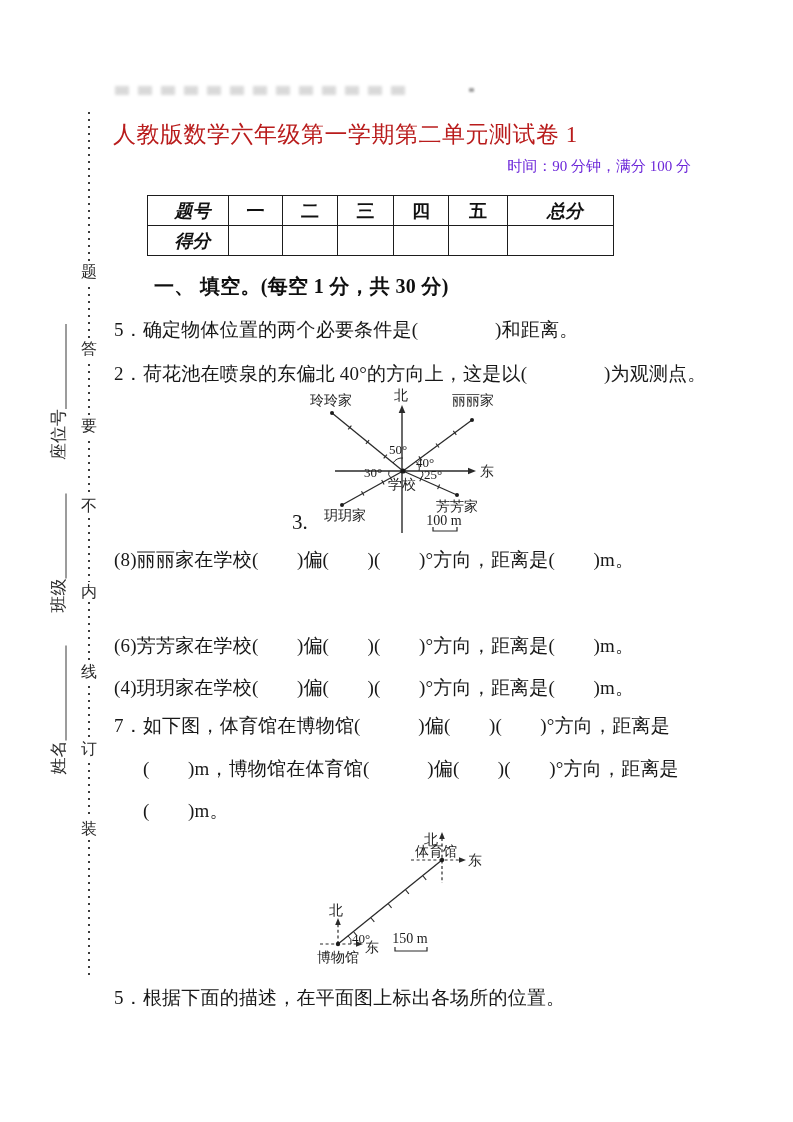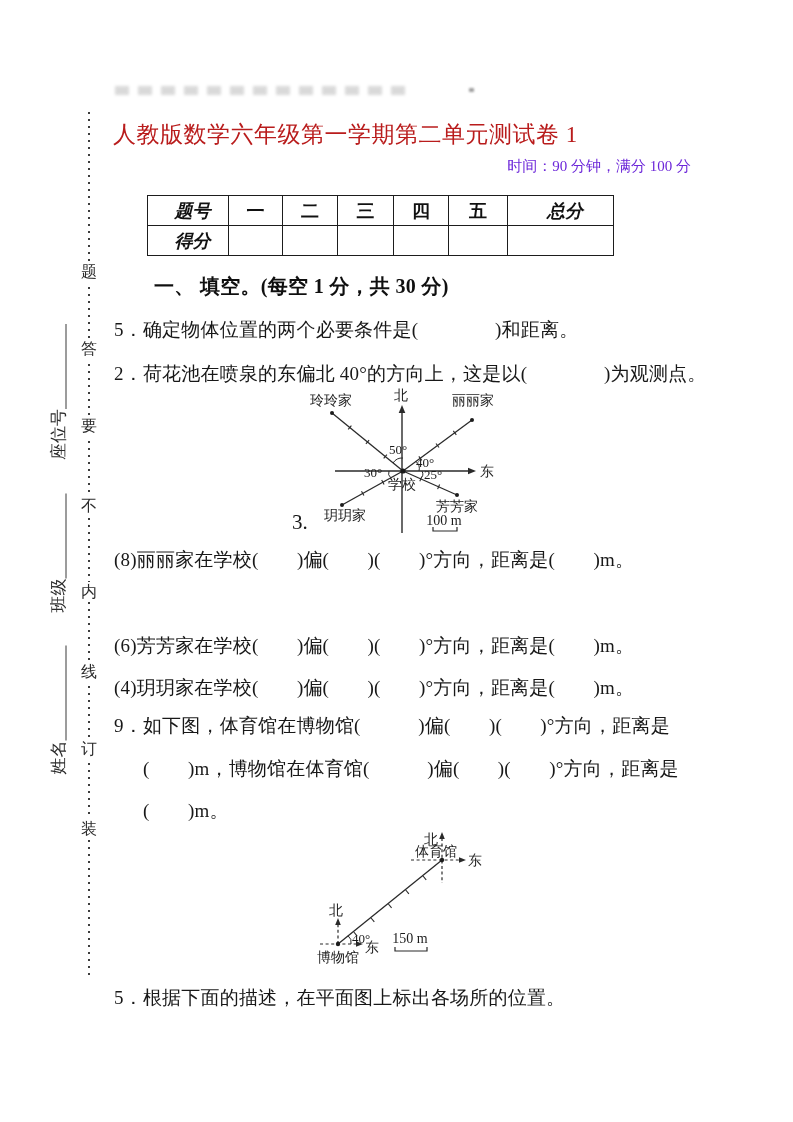--- a/index.html
+++ b/index.html
@@ -189,21 +189,21 @@
 
     <text x="176" y="139" text-anchor="middle" class="sc">100 m</text>
     <polyline points="165,141 165,145 189,145 189,141" fill="none" stroke-width="1.2"></polyline>
   </svg>
 
   <div class="q3num">3.</div>
   <div class="qline" style="top:547px">(8)丽丽家在学校(　　)偏(　　)(　　)°方向，距离是(　　)m。</div>
   <div class="qline" style="top:633px">(6)芳芳家在学校(　　)偏(　　)(　　)°方向，距离是(　　)m。</div>
   <div class="qline" style="top:675px">(4)玥玥家在学校(　　)偏(　　)(　　)°方向，距离是(　　)m。</div>
 
-  <div class="qline" style="top:713px">9．如下图，体育馆在博物馆(　　　)偏(　　)(　　)°方向，距离是</div>
+  <div class="qline" style="top:713px">7．如下图，体育馆在博物馆(　　　)偏(　　)(　　)°方向，距离是</div>
   <div class="qline" style="top:756px;left:143px">(　　)m，博物馆在体育馆(　　　)偏(　　)(　　)°方向，距离是</div>
   <div class="qline" style="top:798px;left:143px">(　　)m。</div>
 
   <svg class="abs" style="left:298px;top:822px" width="200" height="150" viewBox="0 0 200 150">
 
     <line x1="144" y1="16" x2="144" y2="61" stroke-width="1.2" stroke-dasharray="3,2.6"></line>
     <polygon points="144,10 141.2,17 146.8,17" fill="#2a2a2a"></polygon>
     <line x1="113" y1="38" x2="162" y2="38" stroke-width="1.2" stroke-dasharray="3,2.6"></line>
     <polygon points="168,38 161,35.2 161,40.8" fill="#2a2a2a"></polygon>
     <text x="133" y="22" text-anchor="middle" class="lbl">北</text>

